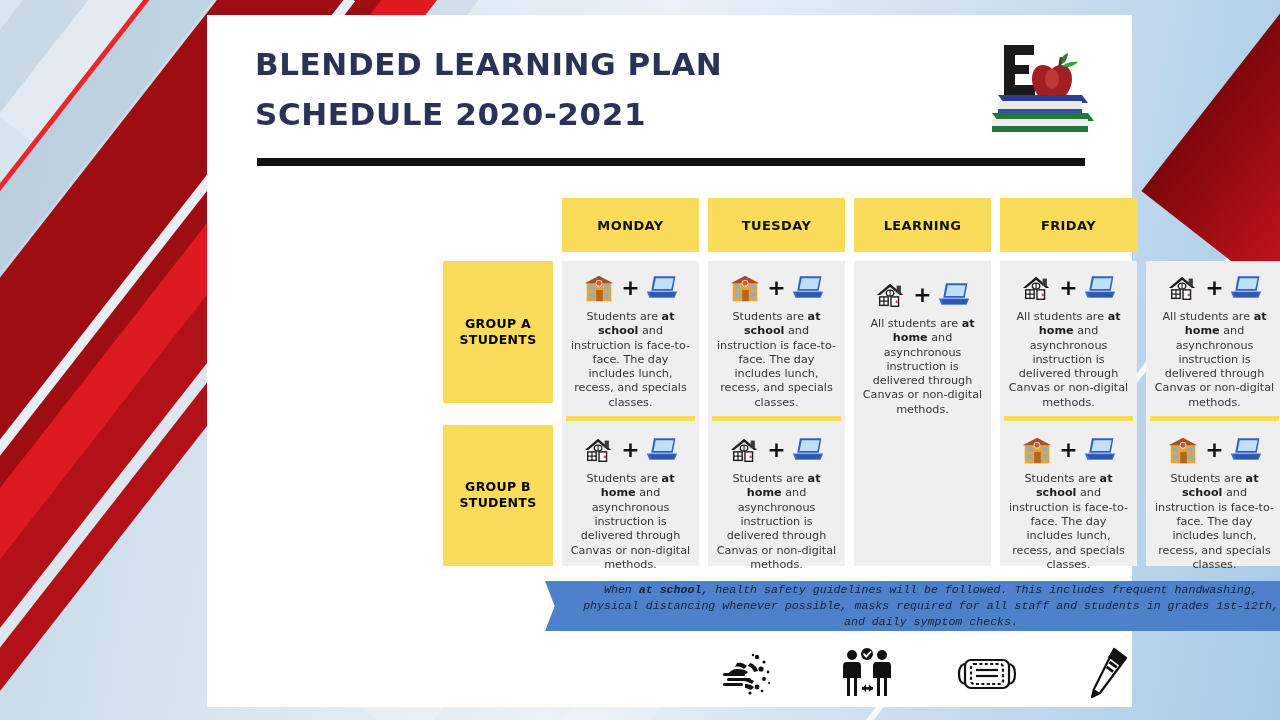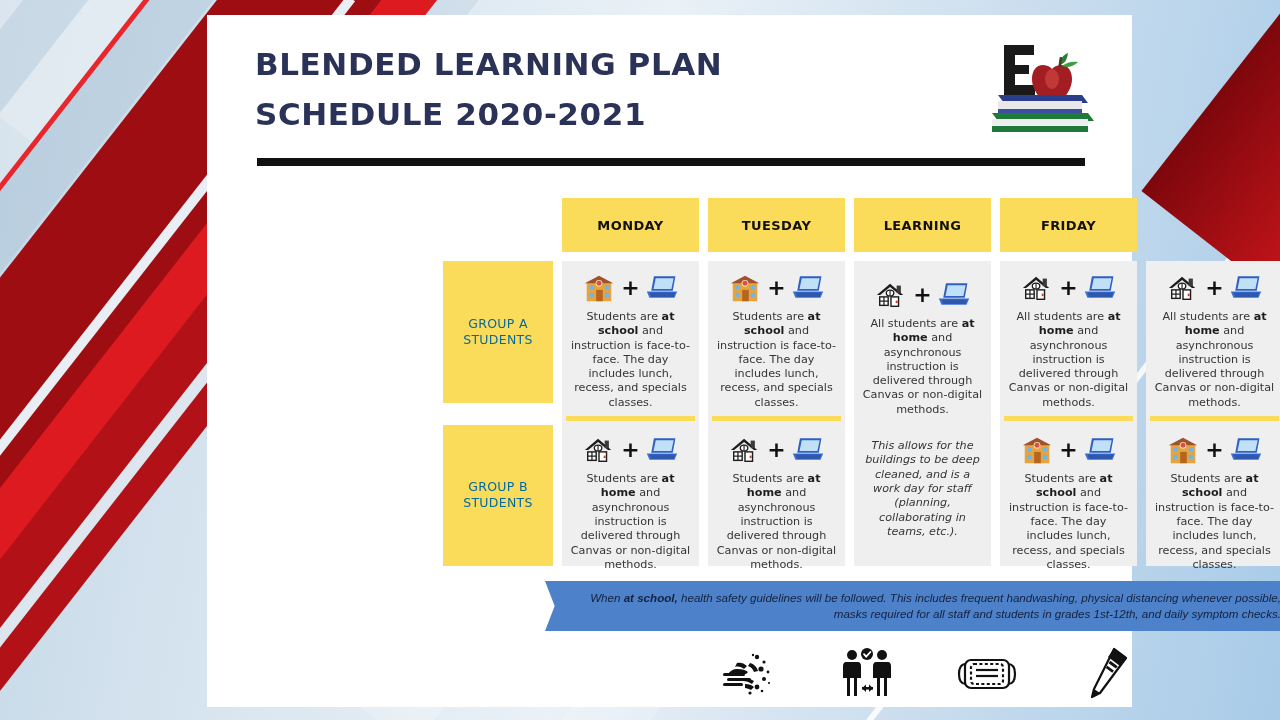--- a/index.html
+++ b/index.html
@@ -83,22 +83,22 @@
     font-size: 13px; font-weight: 700; letter-spacing: .4px;
     color: #111; font-family: "DejaVu Sans", sans-serif;
   }
 
   .bodyrow { display: flex; gap: 9px; margin-top: 9px; height: 305px; }
 
   .grouplabels { width: 110px; flex: 0 0 110px; display: flex; flex-direction: column; gap: 22px; }
   .grouplabel {
     background: #fadc5a; flex: 1;
     display: flex; align-items: center; justify-content: center; text-align: center;
-    font-size: 12.5px; font-weight: 400; line-height: 16px; letter-spacing: .3px;
-    color: #0369a1; font-family: "DejaVu Sans", sans-serif;
+    font-size: 12.5px; font-weight: 700; line-height: 16px; letter-spacing: .3px;
+    color: #000000; font-family: "DejaVu Sans", sans-serif;
     white-space: pre-line;
   }
 
   .daycell {
     width: 137px; flex: 0 0 137px;
     background: #efefef;
     display: flex; flex-direction: column;
     padding: 0;
   }
   .half { flex: 1; padding: 7px 6px 6px; display: flex; flex-direction: column; align-items: center; }
@@ -125,22 +125,22 @@
   #banner {
     position: absolute; left: 338px; top: 566px; width: 772px; height: 50px; z-index: 6;
   }
   #bannerBody {
     position: absolute; left: 22px; right: 22px; top: 0; bottom: 0;
     background: #4d82cb;
     display: flex; align-items: center; justify-content: center;
     padding: 0 14px;
   }
   #bannerText {
-    font-size: 11.6px; line-height: 16px; font-style: italic; text-align: right;
-    color: #14213d; font-family: Liberation Sans, sans-serif;
+    font-size: 11.6px; line-height: 16px; font-style: italic; text-align: center;
+    color: #14213d; font-family: Liberation Mono, monospace;
   }
   #bannerText b { font-weight: 700; }
   .tail { position: absolute; top: 0; width: 23px; height: 50px; background: #4d82cb; }
   .tail.l { left: 0; clip-path: polygon(0 0, 100% 0, 100% 100%, 0 100%, 42% 50%); }
 
   
   #safety {
     position: absolute; left: 500px; top: 627px; width: 440px; height: 64px; z-index: 6;
     display: flex; align-items: center; justify-content: center; gap: 58px;
   }
@@ -346,21 +346,20 @@
               </svg>
             <span class="plus">+</span>
             <svg width="34" height="30" viewBox="0 0 38 30">
                 <polygon points="10,2 34,2 31,18 7,18" fill="#2f5fc0"></polygon>
                 <polygon points="12,4 32,4 29.5,16 9.5,16" fill="#bfe0f7"></polygon>
                 <polygon points="2,19 36,19 33,26 5,26" fill="#3a6fd8"></polygon>
                 <polygon points="5,20 34,20 32,25 7,25" fill="#2d58ab"></polygon>
               </svg>
           </div>
           <div class="celltext"><span>All students are</span> <b>at home</b><span> and asynchronous instruction is delivered through Canvas or non-digital methods.</span></div>
-          <div class="note">This allows for the buildings to be deep cleaned, and is a work day for staff (planning, collaborating in teams, etc.).</div>
         </div>
       </div>
 
       <div class="daycell">
         <div class="half a">
           <div class="iconrow">
             <svg width="34" height="32" viewBox="0 0 36 34">
                 <polygon points="3,17 17,5 31,17 27.5,17 17,8.5 6.5,17" fill="#1d1d1d"></polygon>
                 <rect x="24" y="7" width="4.5" height="8" fill="#3a3a3a"></rect>
                 <ellipse cx="17" cy="15" rx="4" ry="3.2" fill="#fff" stroke="#1d1d1d" stroke-width="1.4"></ellipse>

